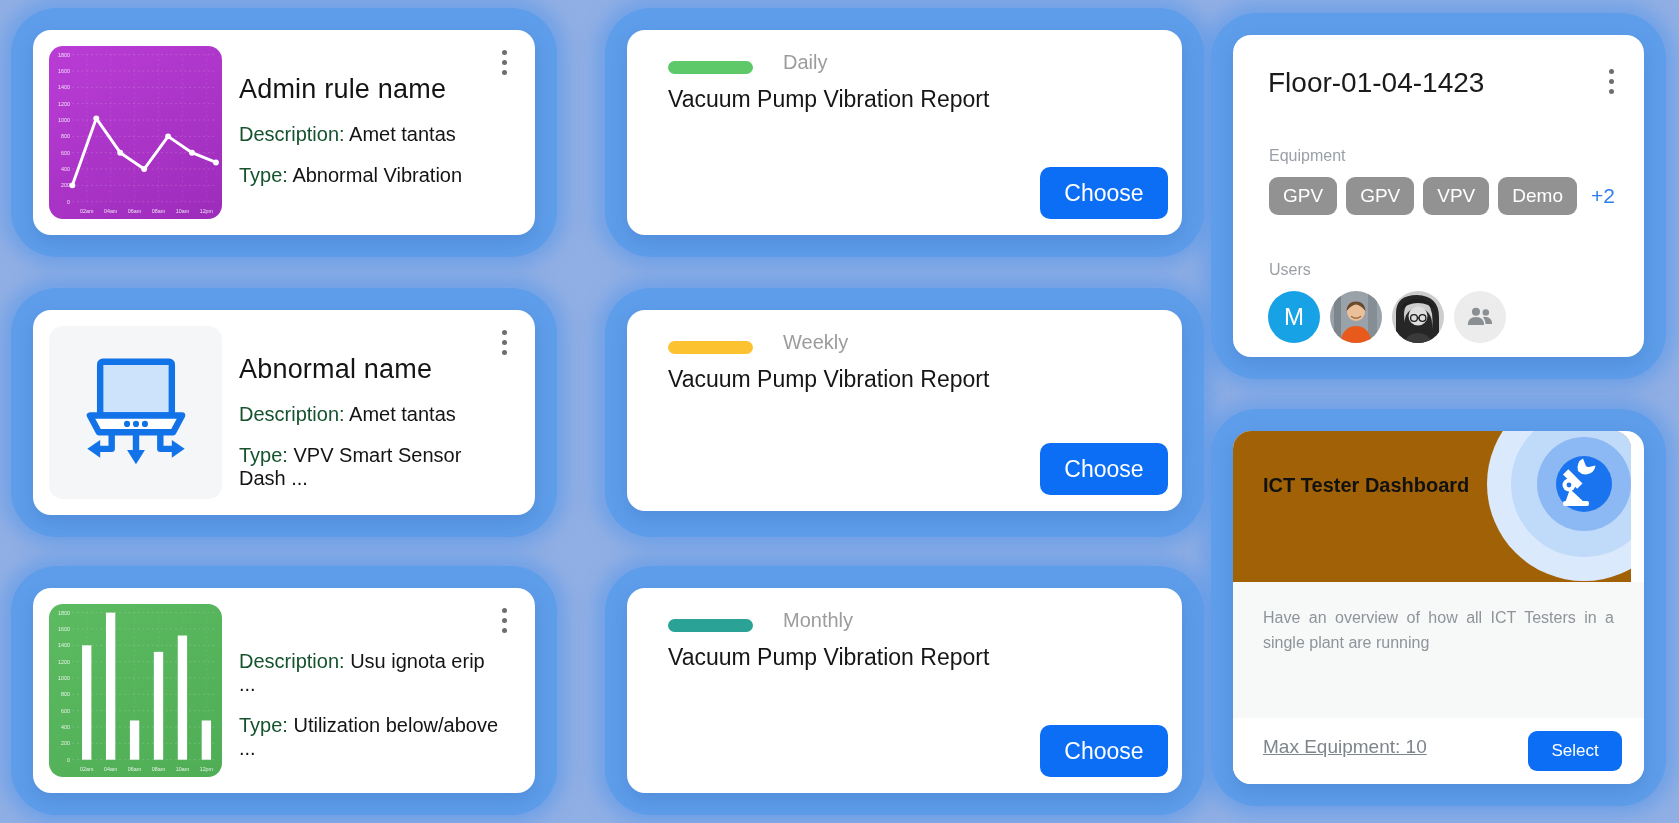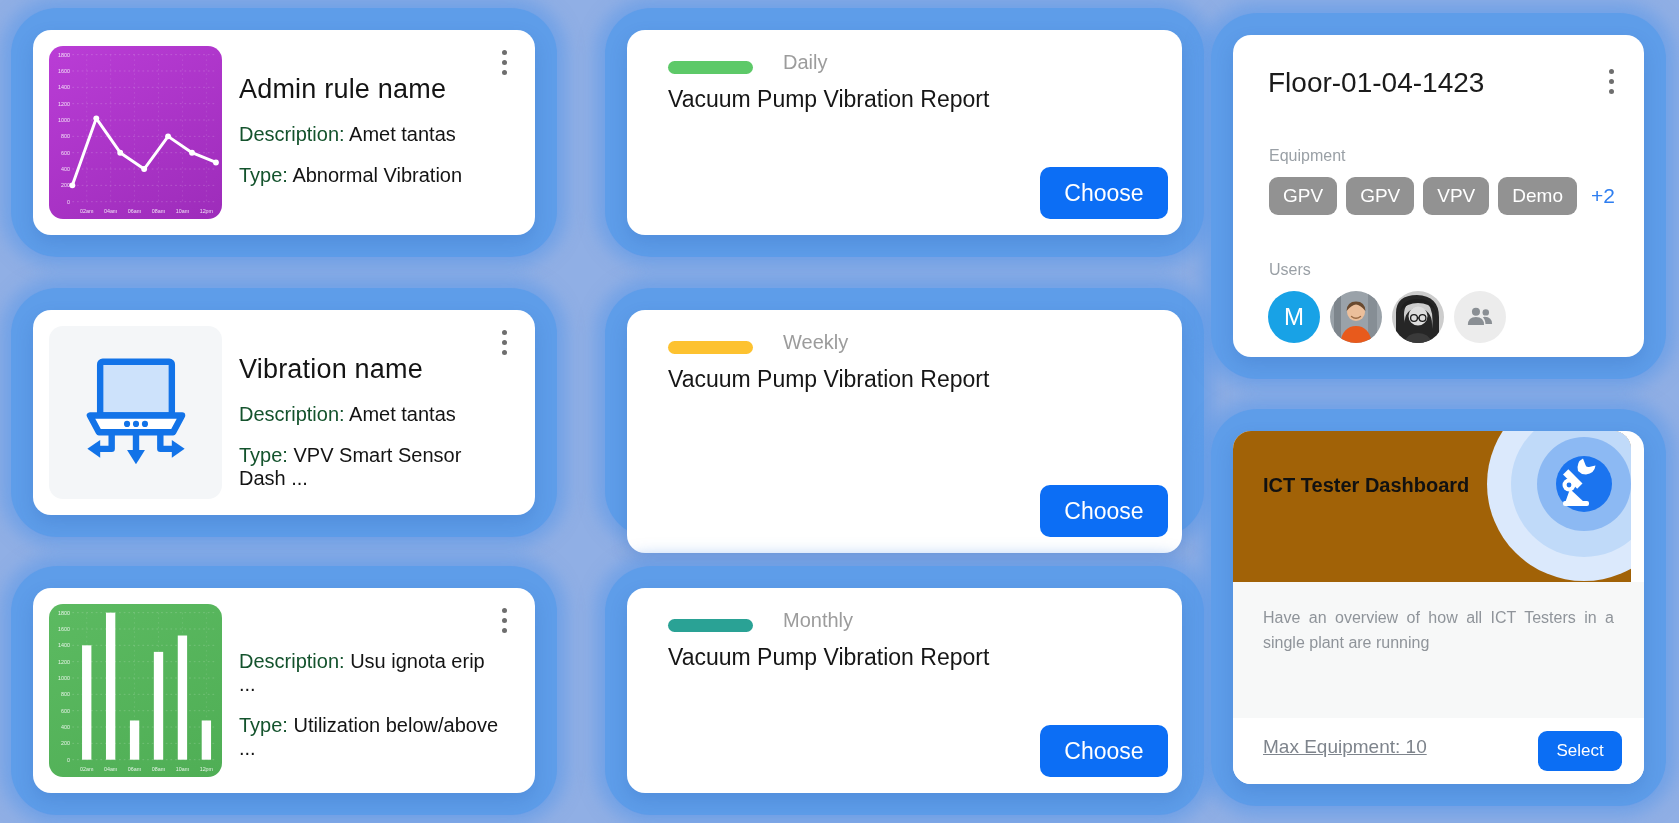--- a/index.html
+++ b/index.html
@@ -48,21 +48,21 @@
 
   
   .ict-header{position:absolute;left:0;top:0;width:398px;height:151px;background:#a16207;
               border-radius:18px 18px 0 0;overflow:hidden;}
   .ict-title{position:absolute;left:30px;top:43px;font-size:20px;font-weight:700;color:#111;z-index:2;}
   .ict-body{position:absolute;left:0;top:151px;width:411px;height:136px;background:#f7f8f8;}
   .ict-body p{margin:24px 30px 0 30px;font-size:16px;line-height:1.55;color:#8f949a;text-align:justify;}
   .ict-footer{position:absolute;left:0;top:287px;width:411px;height:66px;background:#fff;
               border-radius:0 0 18px 18px;}
   .max-label{position:absolute;left:30px;top:18px;font-size:19px;color:#7e848c;text-decoration:underline;}
-  .select-btn{position:absolute;right:22px;top:13px;width:84px;height:40px;border:none;
+  .select-btn{position:absolute;right:22px;top:13px;width:94px;height:40px;border:none;
       background:#0b6ef4;color:#fff;font-size:17px;border-radius:9px;cursor:pointer;
       font-family:"Liberation Sans",sans-serif;}
 </style>
 </head>
 <body>
 
 <div class="stage">
 
   <div class="halo" style="left:11px;top:8px;width:546px;height:249px;"></div>
   <div class="card" style="left:33px;top:30px;width:502px;height:205px;">
@@ -143,21 +143,21 @@
           <path d="M69 65 v13 h11"></path>
         </g>
         <g fill="#1273e8">
           <path d="M22 71 L12 78 L22 85 Z"></path>
           <path d="M43 79 L50 90 L57 79 Z"></path>
           <path d="M78 71 L88 78 L78 85 Z"></path>
         </g>
       </svg>
     </div>
     <div class="rule-text">
-      <div class="rule-title">Vibration name</div>
+      <div class="rule-title">Abnormal name</div>
       <div class="rule-meta">
         <span class="lbl">Description:</span>
         <span>Amet tantas</span>
       </div>
       <div class="rule-meta">
         <span class="lbl">Type:</span>
         <span>VPV Smart Sensor Dash ...</span>
       </div>
     </div>
     <div class="kebab">
@@ -232,21 +232,21 @@
   <div class="card" style="left:627px;top:30px;width:555px;height:205px;">
     <div class="pill-row">
       <div class="pill" style="background: rgb(93, 201, 104);"></div>
       <div class="period">Daily</div>
     </div>
     <div class="report-title">Vacuum Pump Vibration Report</div>
     <button class="choose-btn">Choose</button>
   </div>
 
   <div class="halo" style="left:605px;top:288px;width:599px;height:249px;"></div>
-  <div class="card" style="left:627px;top:310px;width:555px;height:243px;">
+  <div class="card" style="left:627px;top:310px;width:555px;height:201px;">
     <div class="pill-row">
       <div class="pill" style="background: rgb(253, 194, 48);"></div>
       <div class="period">Weekly</div>
     </div>
     <div class="report-title">Vacuum Pump Vibration Report</div>
     <button class="choose-btn">Choose</button>
   </div>
 
   <div class="halo" style="left:605px;top:566px;width:599px;height:249px;"></div>
   <div class="card" style="left:627px;top:588px;width:555px;height:205px;">

